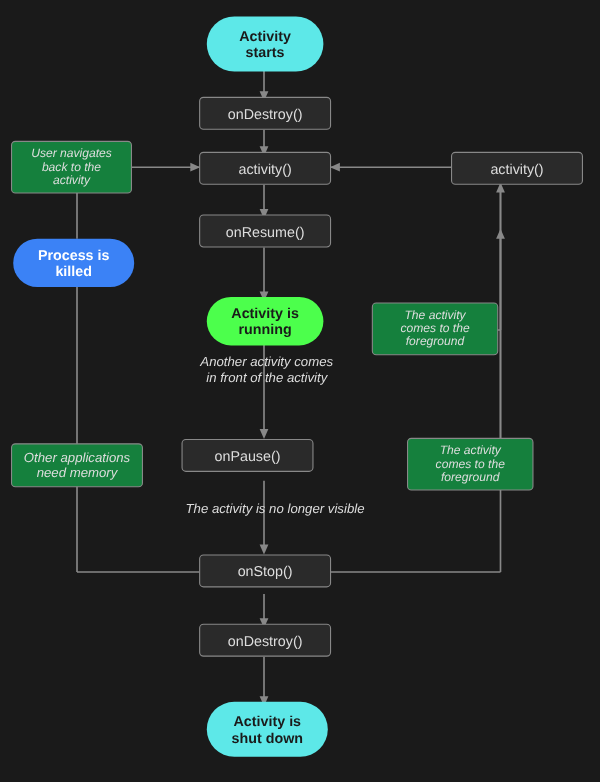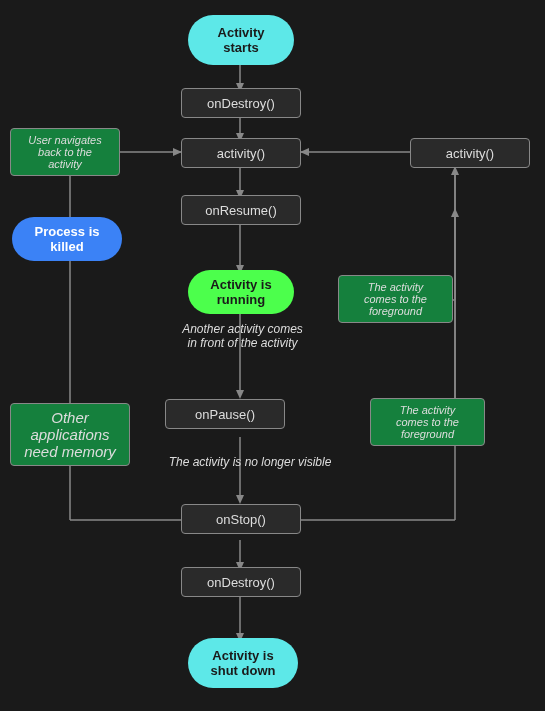--- a/index.html
+++ b/index.html
@@ -195,21 +195,21 @@
 comes to the
 foreground</span>
   </div>
 
   <div class="node label-plain" style="left:155px; top:322px; width:175px;">
     <span style="white-space:pre-line; font-size:12px; font-style:italic;">Another activity comes
 in front of the activity</span>
   </div>
 
   <div class="node label-node" style="left:10px; top:403px; width:120px; padding:5px 6px;">
-    <span style="white-space:pre-line; font-size:15px; font-style:italic;">Other applications
+    <span style="white-space:pre-line; font-size:12px; font-style:italic;">Other applications
 need memory</span>
   </div>
 
   <div class="node label-node" style="left:370px; top:398px; width:115px; padding:5px 6px;">
     <span style="white-space:pre-line; font-size:11px; font-style:italic;">The activity
 comes to the
 foreground</span>
   </div>
 
   <div class="node rect-node" style="left:165px; top:399px; width:120px; height:30px;">

